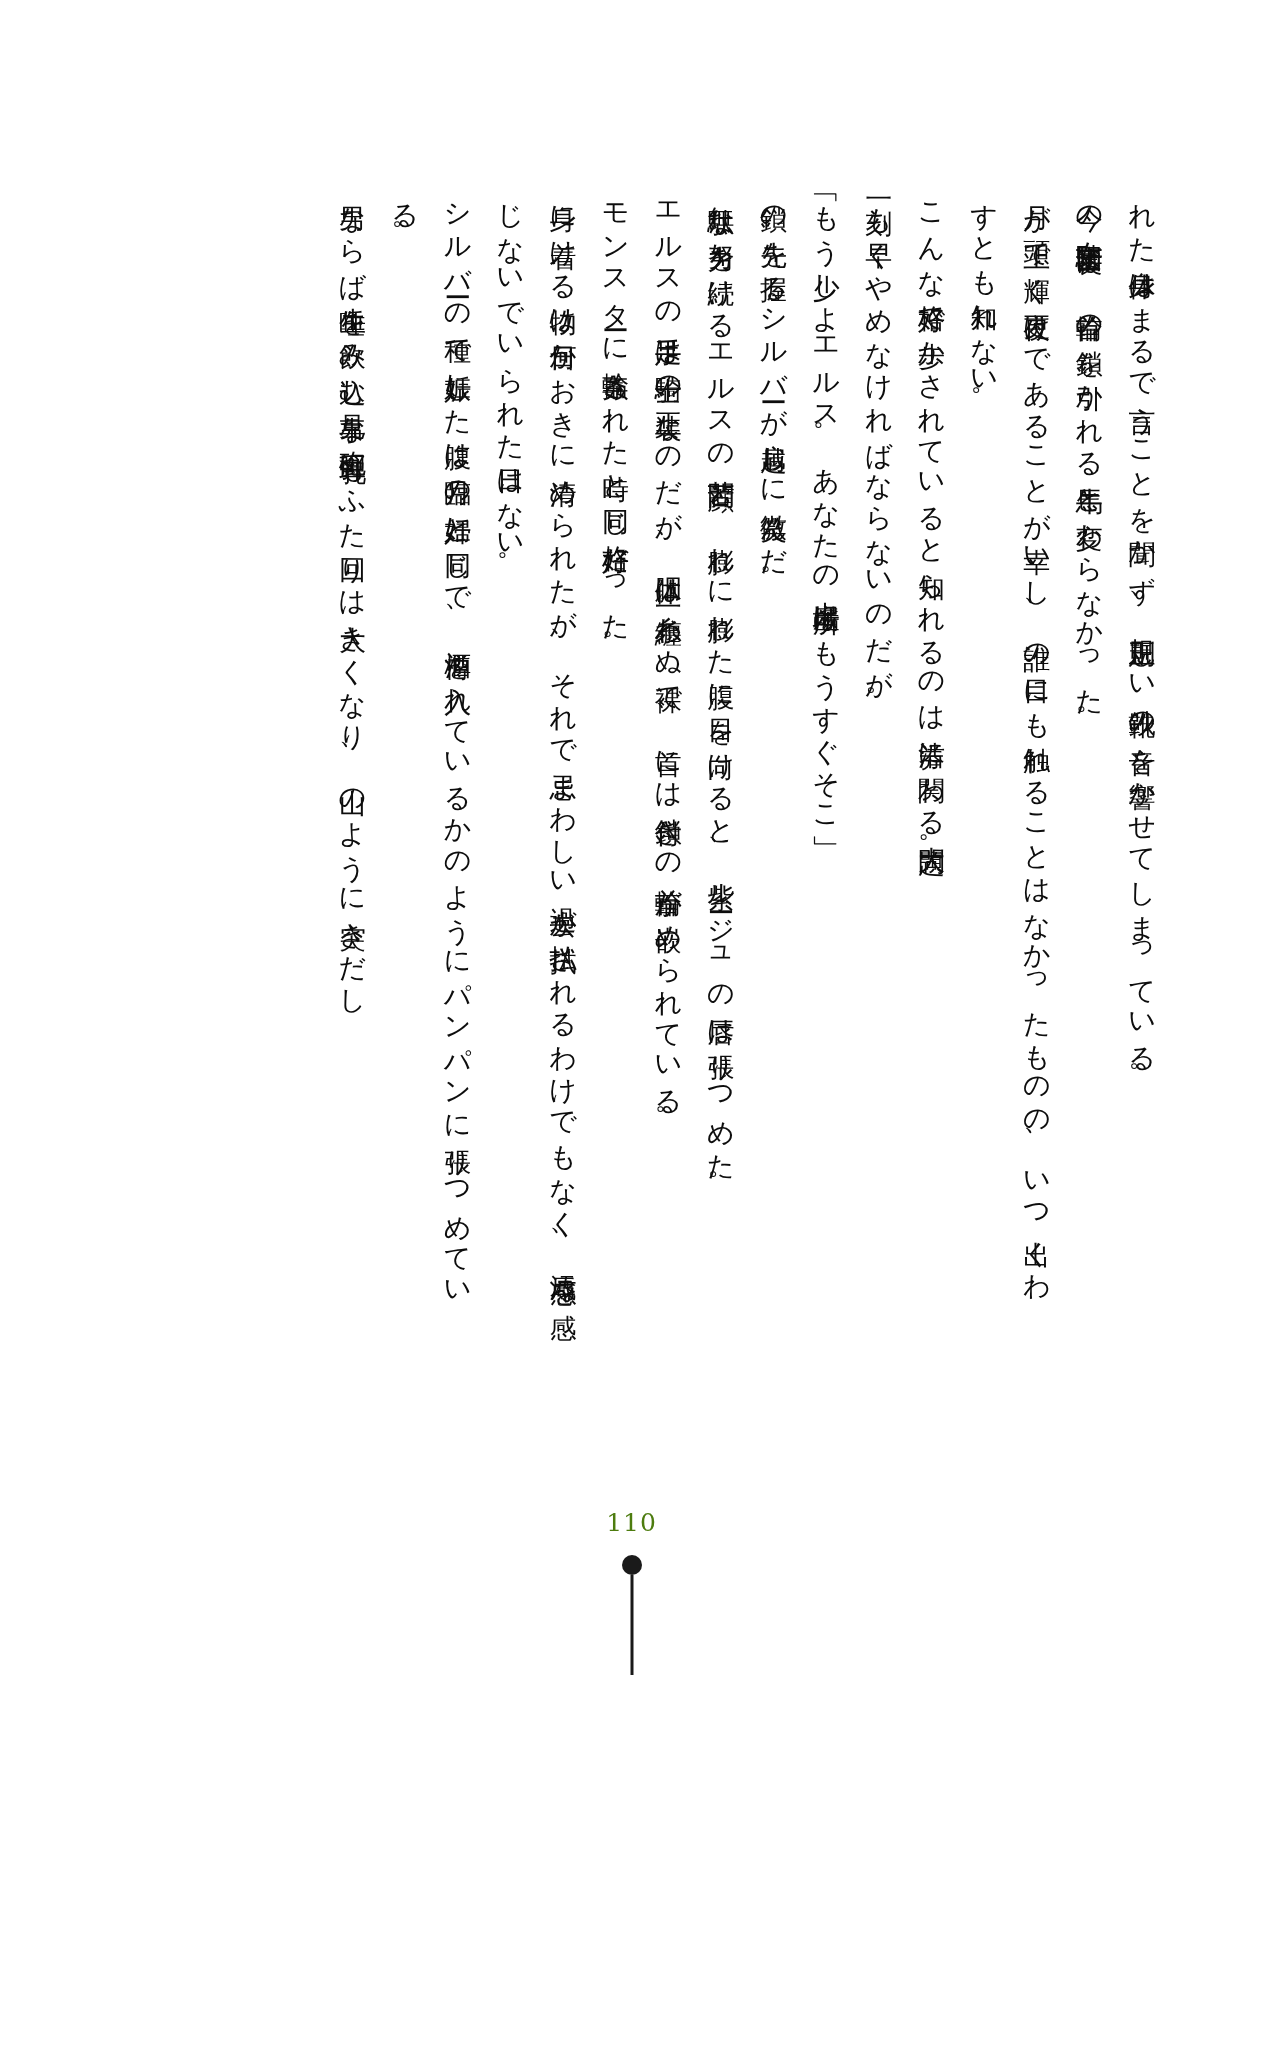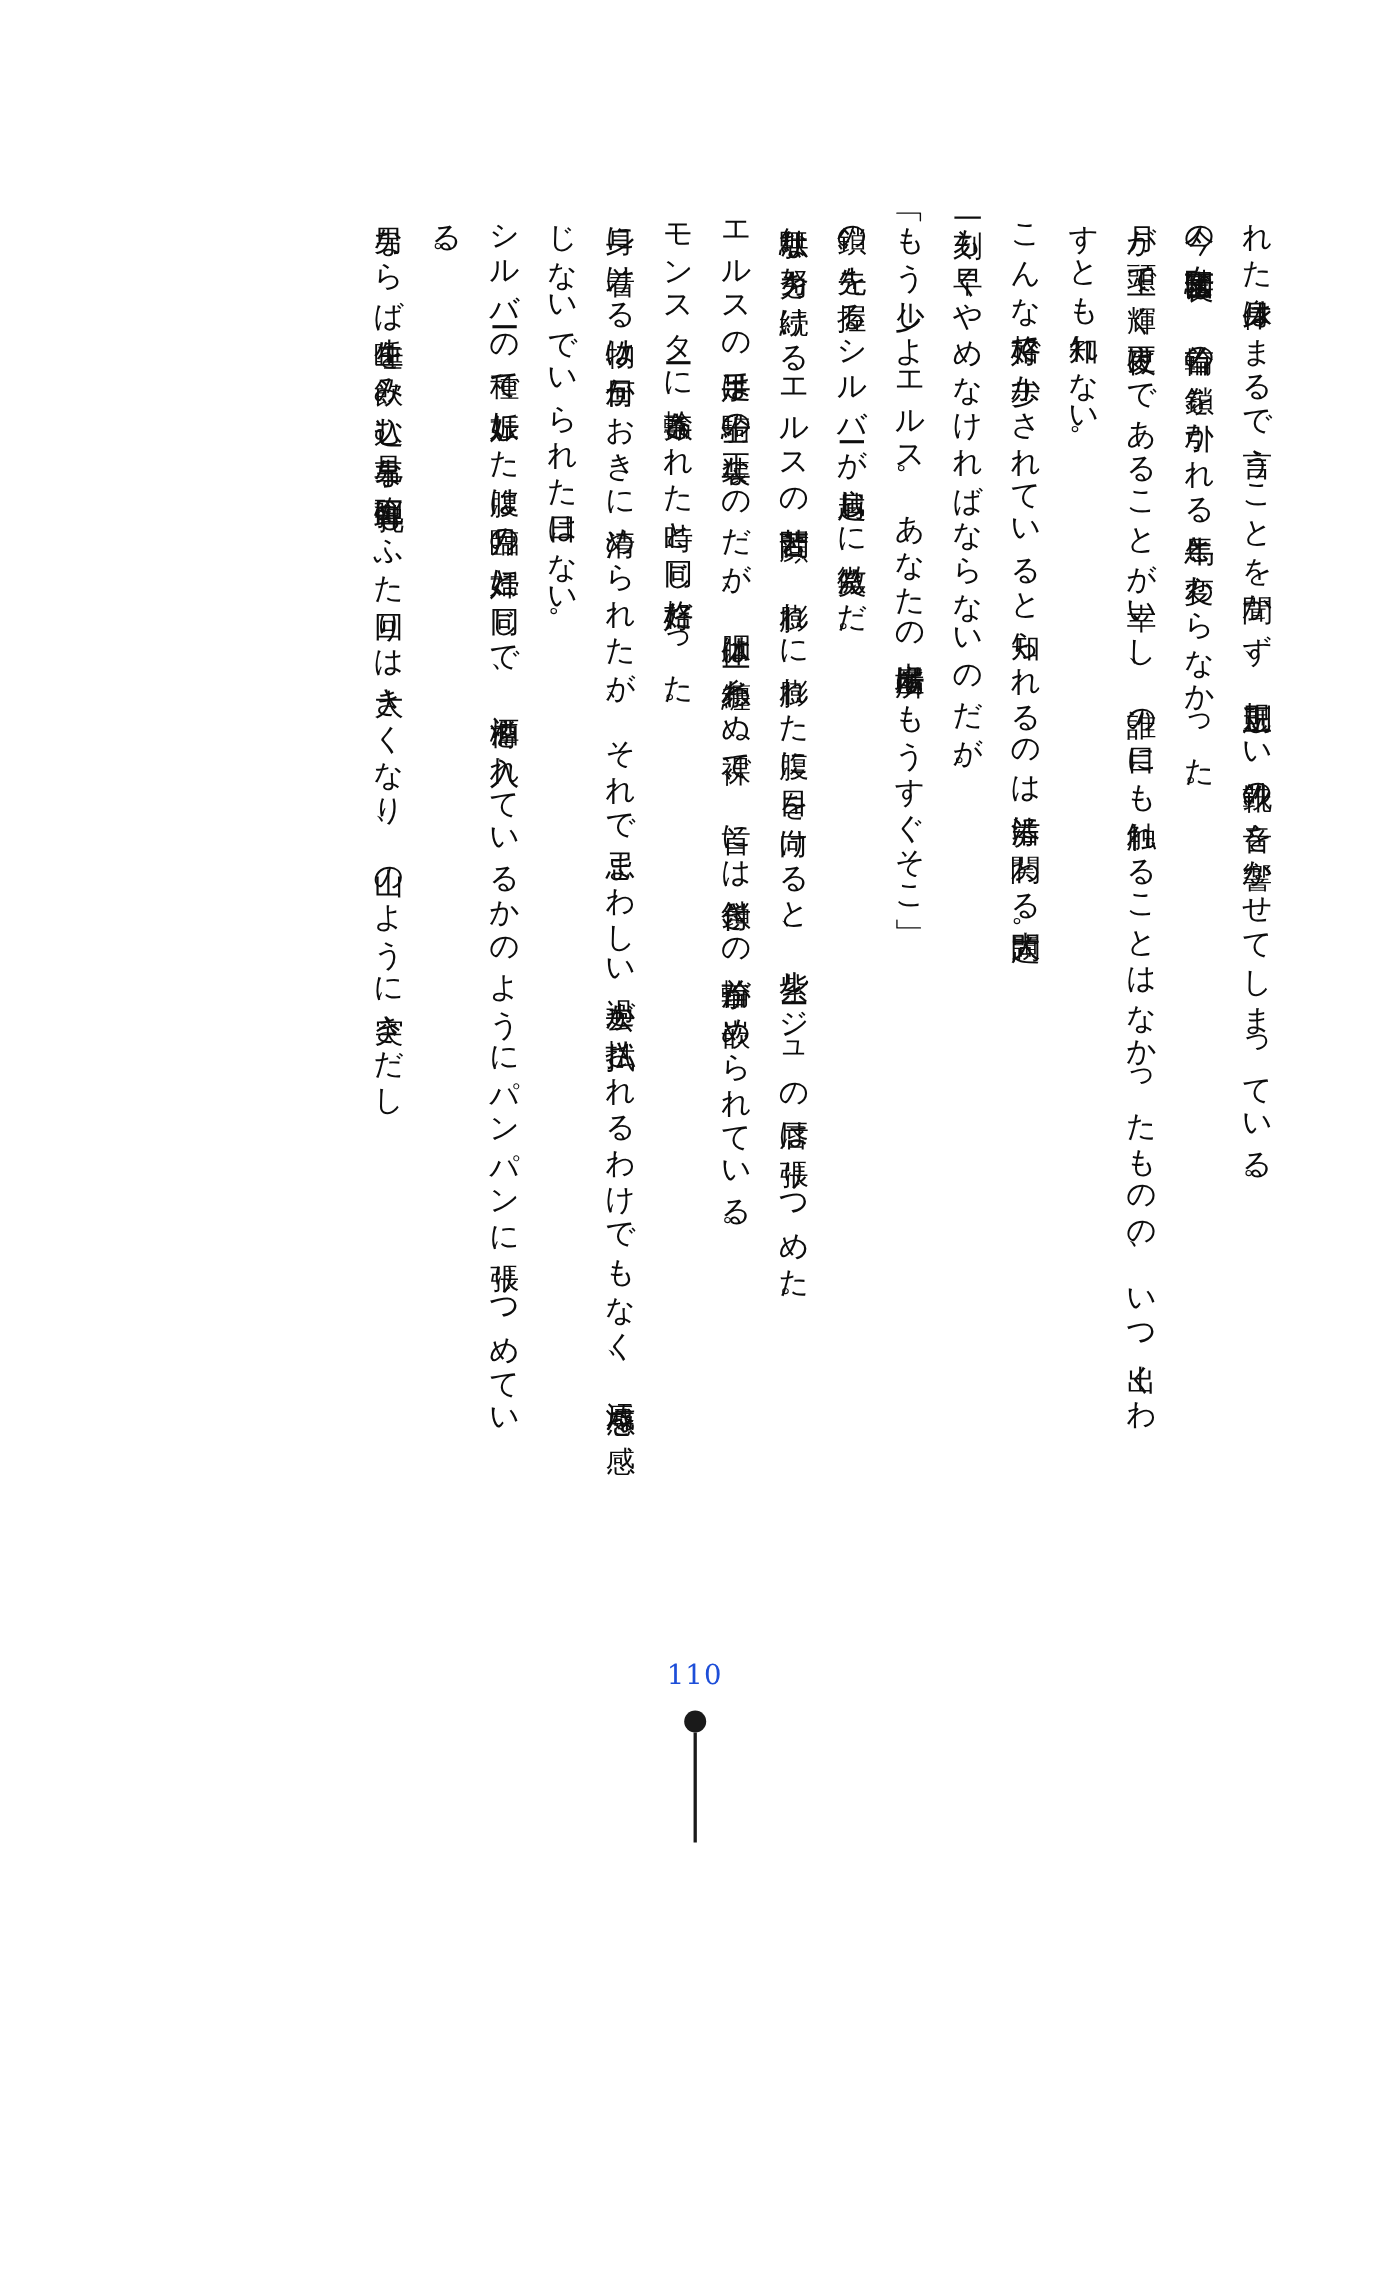--- a/index.html
+++ b/index.html
@@ -48,21 +48,21 @@
   }
 
   .page-number {
     position: absolute;
     left: 0;
     right: 0;
     top: 1508px;
     text-align: center;
     font-size: 25px;
     letter-spacing: 1px;
-    color: #1d4ed8;
+    color: #4d7c0f;
     font-family: "DejaVu Serif", "Liberation Serif", serif;
   }
 
   
   .bottom-mark {
     position: absolute;
     left: 50%;
     transform: translateX(-50%);
     top: 1555px;
     width: 26px;

